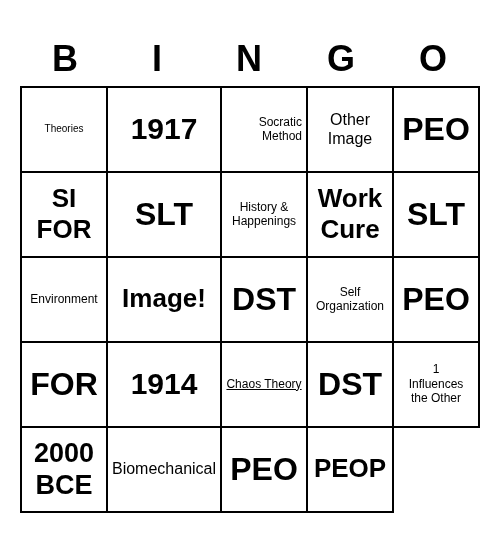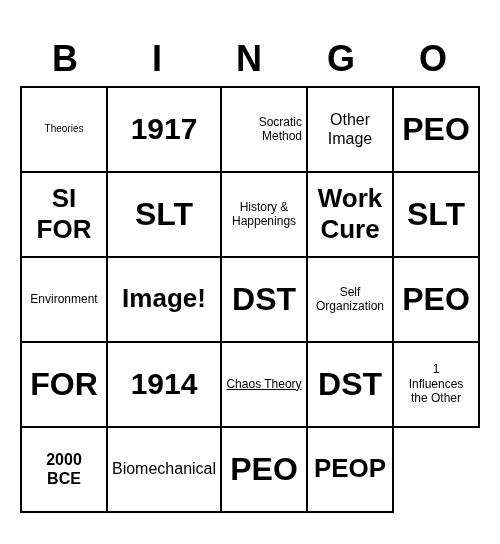--- a/index.html
+++ b/index.html
@@ -114,21 +114,21 @@
       </div>
       <div class="bingo-cell">
         <span style="white-space: pre-line; line-height: 1.2; text-align: center; font-size: 32px; font-weight: bold;">DST</span>
       </div>
       <div class="bingo-cell">
         <span style="white-space: pre-line; line-height: 1.2; text-align: center; font-size: 12px;">1
 Influences
 the Other</span>
       </div>
       <div class="bingo-cell">
-        <span style="white-space: pre-line; line-height: 1.2; text-align: center; font-size: 16px; font-weight: bold;">2000
+        <span style="white-space: pre-line; line-height: 1.2; text-align: center; font-size: 27px; font-weight: bold;">2000
 BCE</span>
       </div>
       <div class="bingo-cell">
         <span style="white-space: pre-line; line-height: 1.2; font-size: 16px;">Biomechanical</span>
       </div>
       <div class="bingo-cell">
         <span style="white-space: pre-line; line-height: 1.2; text-align: center; font-size: 32px; font-weight: bold;">PEO</span>
       </div>
       <div class="bingo-cell">
         <span style="white-space: pre-line; line-height: 1.2; text-align: right; font-size: 26px; font-weight: bold;">PEOP</span>

